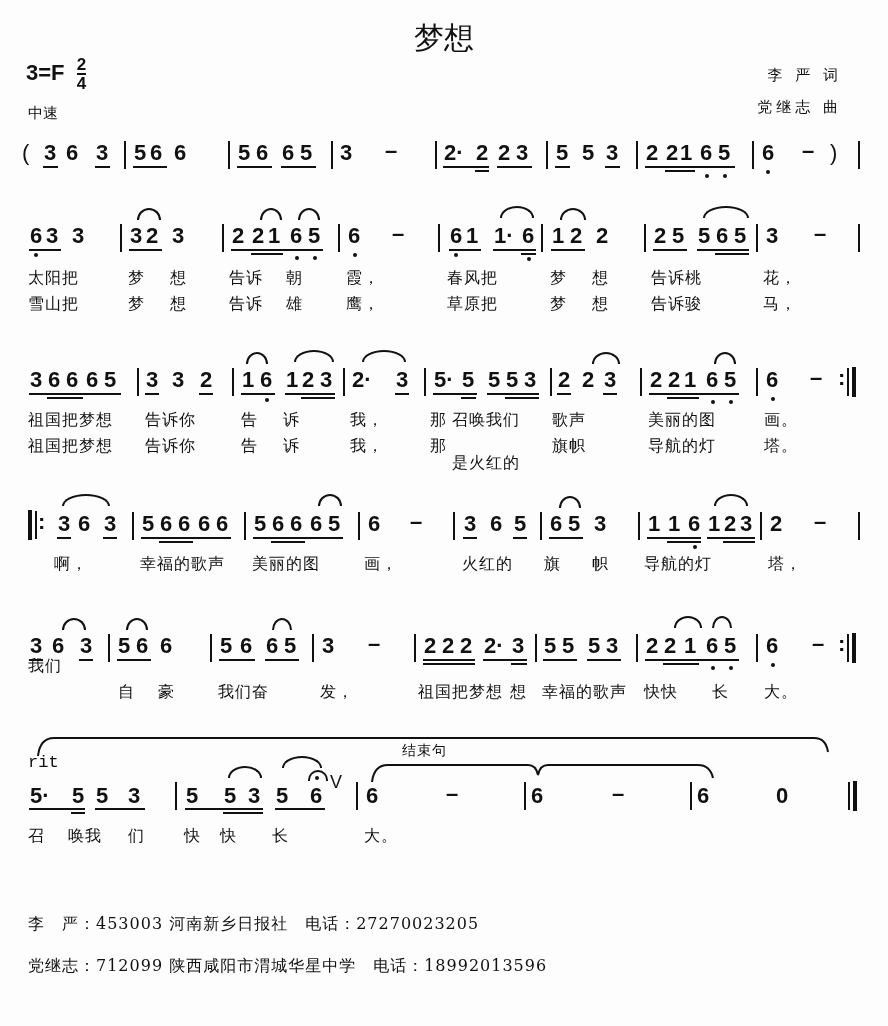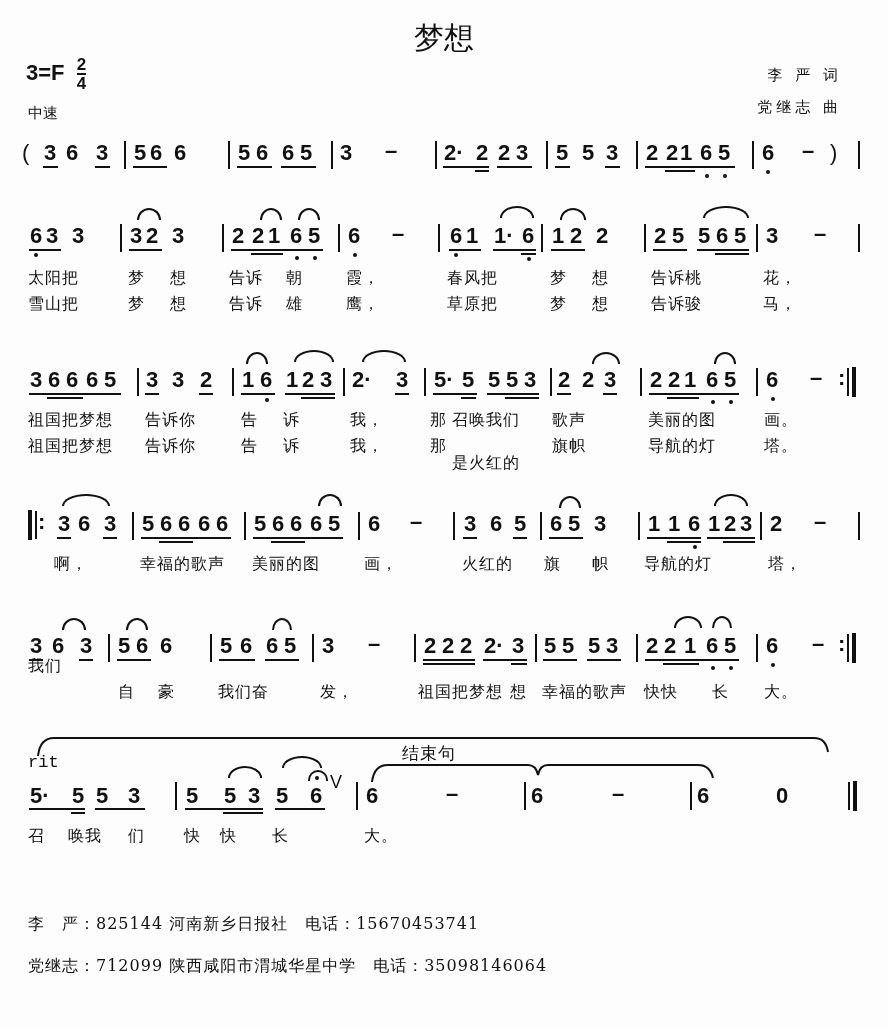--- a/index.html
+++ b/index.html
@@ -457,21 +457,21 @@
     <span class="lyr" style="left:764px;top:682px;">大。</span>
   </div>
 </div>
 
 <div>
 
   <svg class="abs" style="left:36px;top:734px;" width="795" height="24">
     <path d="M2,22 Q4,4 18,4 L778,4 Q790,4 792,18" fill="none" stroke="#111" stroke-width="2"></path>
   </svg>
   <span class="note" style="left:28px;top:751px;font-size:17px;font-weight:normal;font-family:'Liberation Mono',monospace;">rit</span>
-  <span class="lyr" style="left:402px;top:742px;font-size:17px;">结束句</span>
+  <span class="lyr" style="left:402px;top:742px;font-size:14px;">结束句</span>
   <svg class="abs" style="left:370px;top:760px;" width="345" height="24">
     <path d="M2,22 Q4,5 18,5 L158,5 Q166,5 168,15 Q170,5 178,5 L328,5 Q340,5 343,18" fill="none" stroke="#111" stroke-width="2"></path>
   </svg>
 
   <span class="note" style="left:30px;top:784px;">5·</span>
   <span class="note" style="left:72px;top:784px;">5</span>
   <span class="note" style="left:96px;top:784px;">5</span>
   <span class="note" style="left:128px;top:784px;">3</span>
   <div class="ul" style="left:29px;top:808px;width:56px;"></div>
   <div class="ul" style="left:71px;top:812px;width:14px;"></div>
@@ -510,14 +510,14 @@
     <span class="lyr" style="left:28px;top:826px;">召</span>
     <span class="lyr" style="left:68px;top:826px;">唤我</span>
     <span class="lyr" style="left:128px;top:826px;">们</span>
     <span class="lyr" style="left:184px;top:826px;">快</span>
     <span class="lyr" style="left:220px;top:826px;">快</span>
     <span class="lyr" style="left:272px;top:826px;">长</span>
     <span class="lyr" style="left:364px;top:826px;">大。</span>
   </div>
 </div>
 
-<div class="foot" style="top:914px;">李　严：825144 河南新乡日报社　电话：15670453741</div>
-<div class="foot" style="top:956px;">党继志：712099 陕西咸阳市渭城华星中学　电话：35098146064</div>
+<div class="foot" style="top:914px;">李　严：453003 河南新乡日报社　电话：27270023205</div>
+<div class="foot" style="top:956px;">党继志：712099 陕西咸阳市渭城华星中学　电话：18992013596</div>
 
 </body></html>

